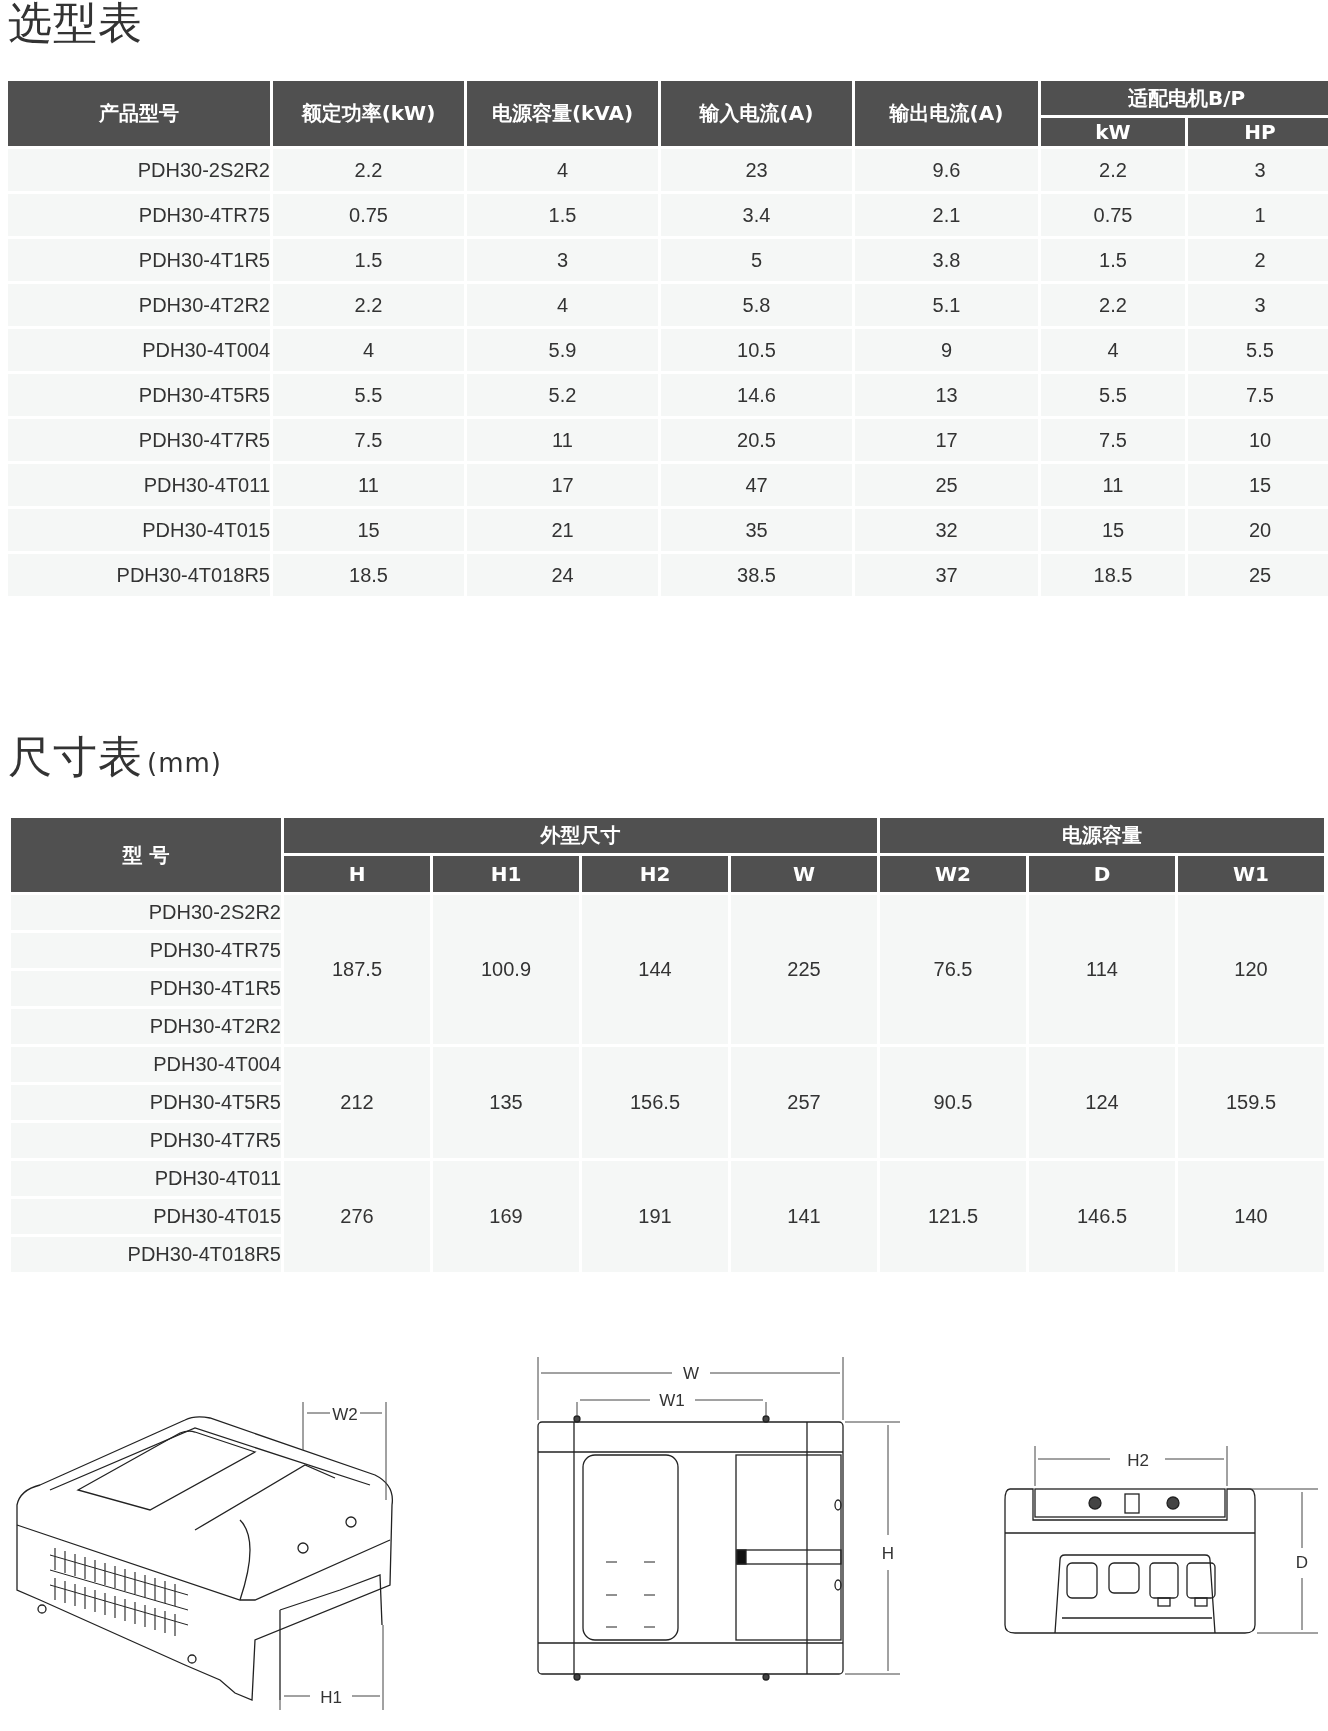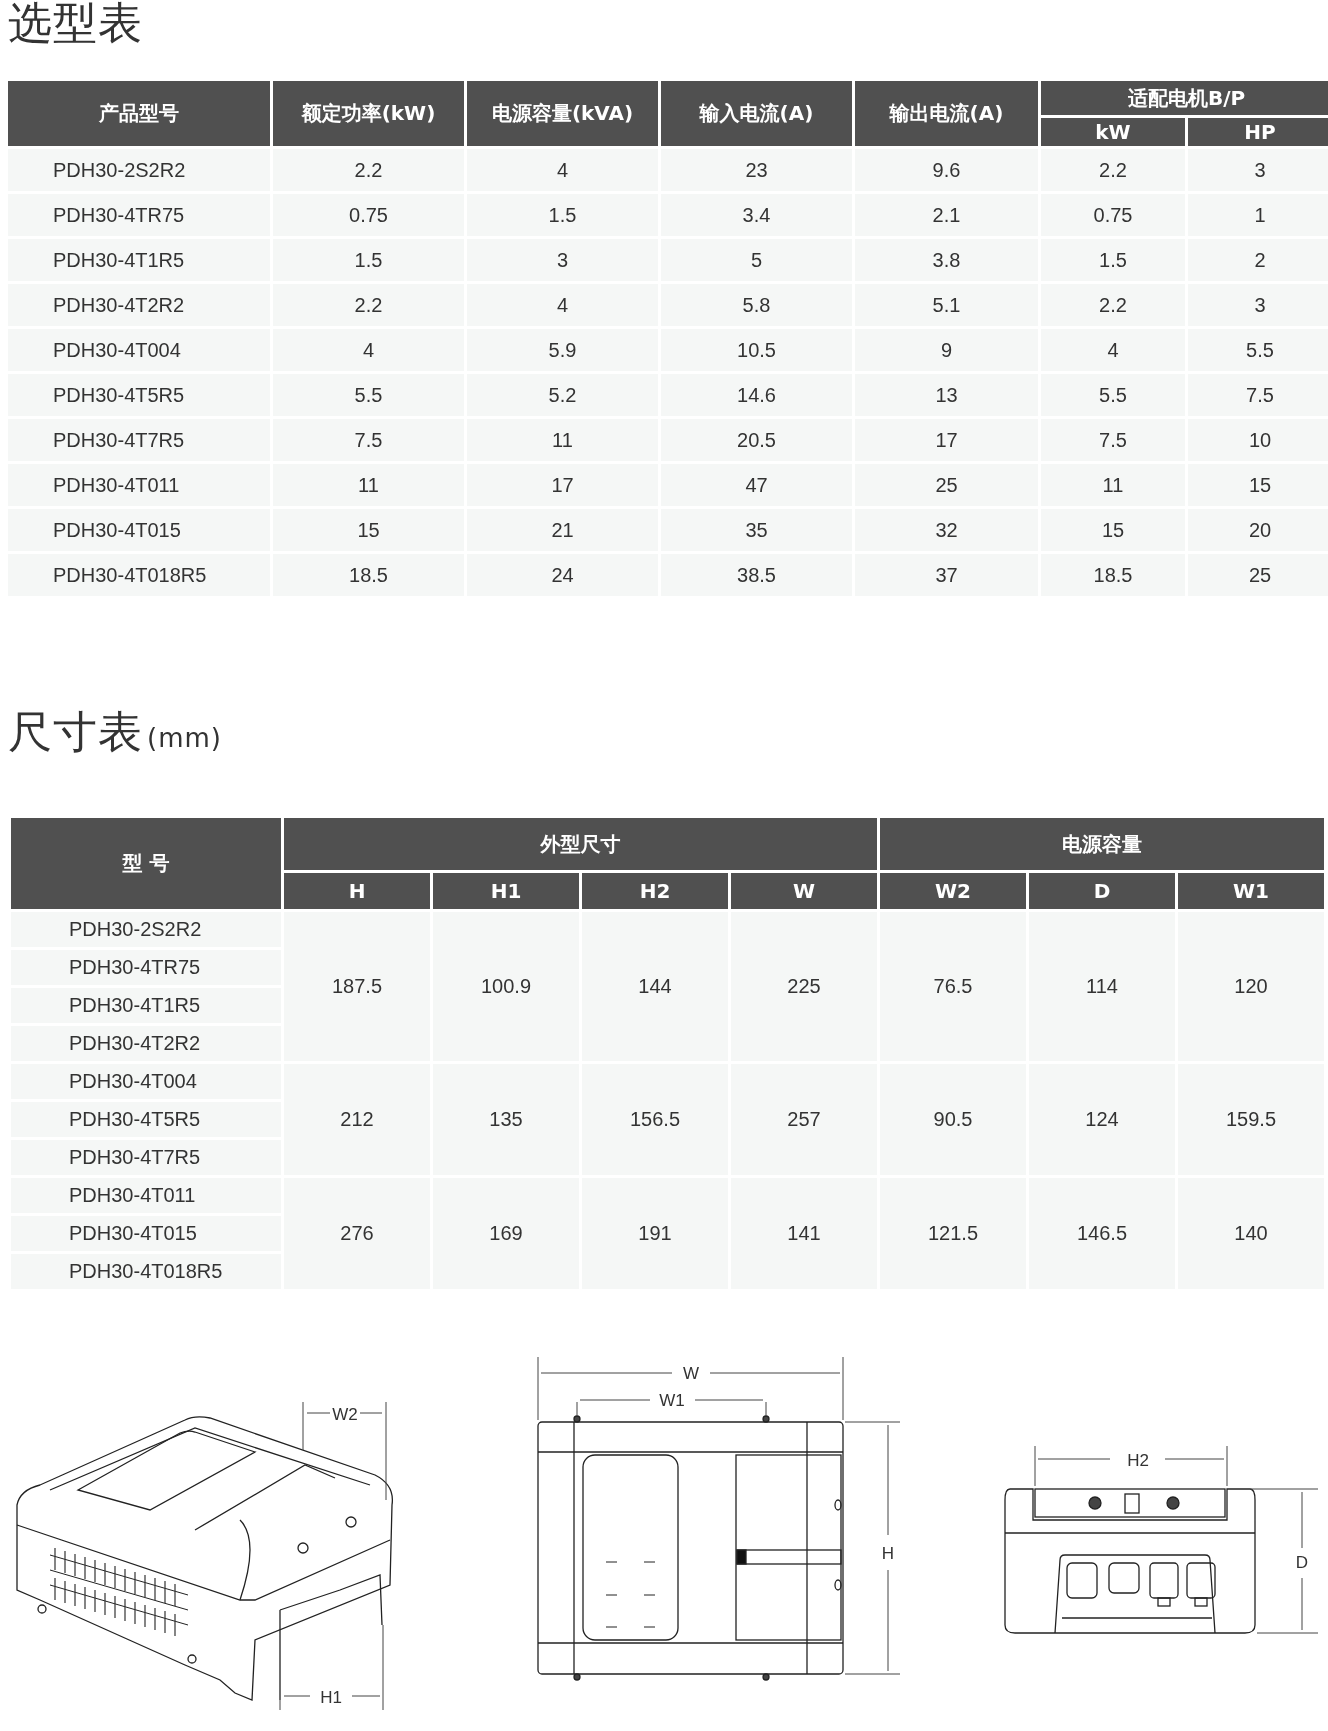--- a/index.html
+++ b/index.html
@@ -2,21 +2,21 @@
 <html><head>
 <meta charset="utf-8">
 <style>
   html, body { margin:0; padding:0; background:#ffffff; }
   body { width:1328px; height:1731px; position:relative; font-family:"DejaVu Sans","Liberation Sans",sans-serif; color:#333; overflow:hidden; }
   .section-title { position:absolute; left:8px; font-size:44px; font-weight:400; color:#333; letter-spacing:1px; }
   .section-title .unit { font-size:26px; margin-left:4px; }
   table { position:absolute; border-collapse:separate; border-spacing:3px; table-layout:fixed; }
   th { background:#505050; color:#fff; font-weight:700; font-size:20px; text-align:center; padding:0; }
   td { background:#f5f7f6; color:#333; font-size:20px; text-align:center; padding:0; font-family:"Liberation Sans","DejaVu Sans",sans-serif; }
-  td.model { text-align:left; padding-left:45px; }
+  td.model { text-align:right; padding-left:45px; }
   #sel-table { left:5px; top:78px; width:1322px; }
   #sel-table td { height:42px; }
   #dim-table { left:8px; top:815px; width:1316px; }
   #dim-table td { height:35px; }
   #dim-table td.model { padding-left:58px; }
   .drawing { position:absolute; }
   svg text { font-family:"Liberation Sans","DejaVu Sans",sans-serif; }
 </style>
 </head>
 <body>
@@ -134,35 +134,35 @@
         <td>18.5</td>
         <td>24</td>
         <td>38.5</td>
         <td>37</td>
         <td>18.5</td>
         <td>25</td>
       </tr>
     </tbody>
 </table>
 
-<div class="section-title" style="top:703px;"><span>尺寸表</span><span class="unit">(mm)</span></div>
+<div class="section-title" style="top:728px;"><span>尺寸表</span><span class="unit">(mm)</span></div>
 
 <table id="dim-table">
   <colgroup>
     <col style="width:270px">
       <col style="width:146px">
       <col style="width:146px">
       <col style="width:146px">
       <col style="width:146px">
       <col style="width:146px">
       <col style="width:146px">
       <col style="width:146px">
   </colgroup>
   <thead>
-    <tr style="height:52px">
+    <tr style="height:35px">
       <th rowspan="2">型 号</th>
       <th colspan="4">外型尺寸</th>
       <th colspan="3">电源容量</th>
     </tr>
     <tr style="height:36px">
       <th>H</th>
       <th>H1</th>
       <th>H2</th>
       <th>W</th>
       <th>W2</th>

